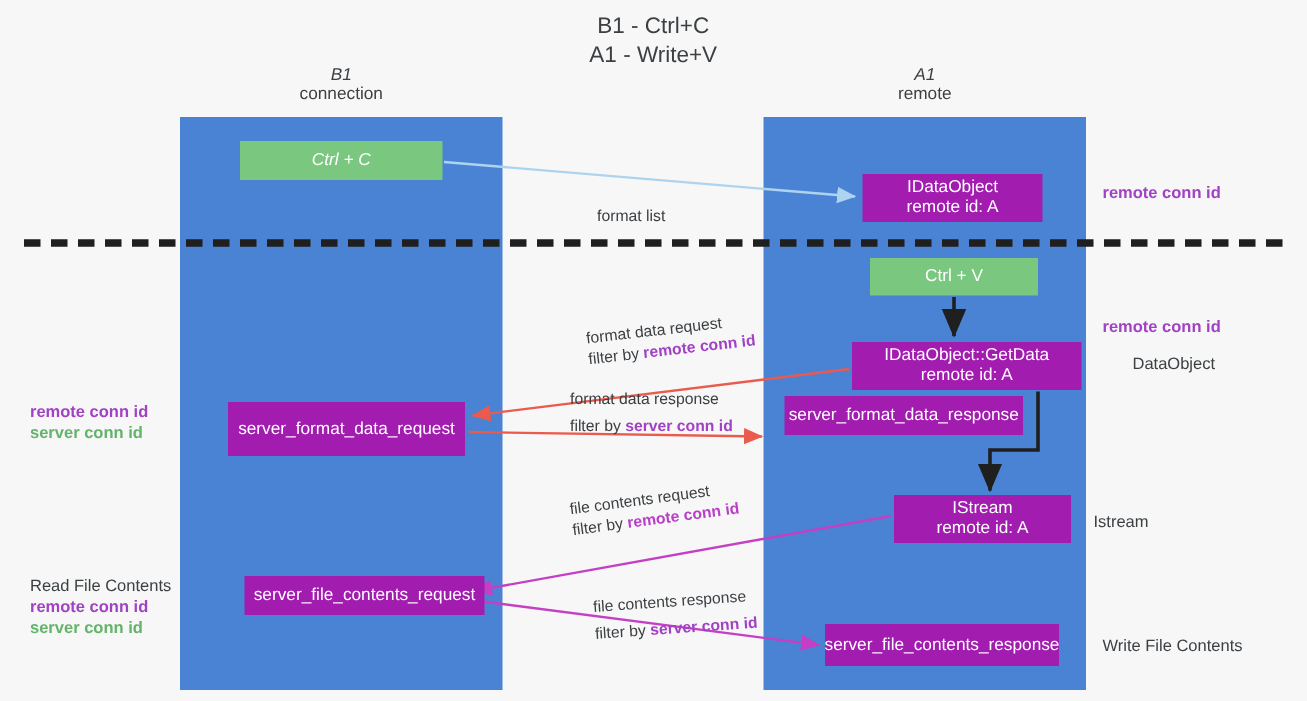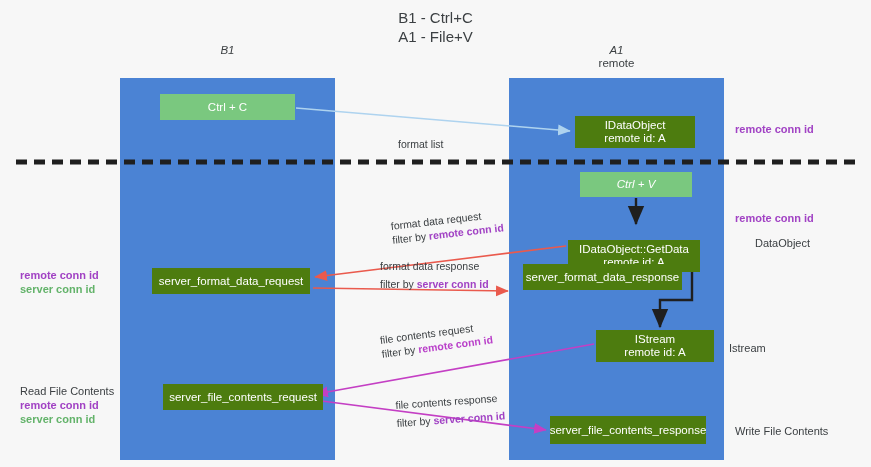--- a/index.html
+++ b/index.html
@@ -35,27 +35,27 @@
   #title span{display:block;}
 
   
   .box{
     position:absolute;
     display:flex;align-items:center;justify-content:center;
     text-align:center;color:#ffffff;font-size:11.5px;line-height:13px;
     box-sizing:border-box;
   }
   .box.green{background:#7ac87f;}
-  .box.orange{background:#4d7c0f;}
-
-  #box-ctrlc{left:160px;top:94px;width:135px;height:26px;}
+  .box.orange{background:#a21caf;}
+
+  #box-ctrlc{left:160px;top:94px;width:135px;height:26px;font-style:italic;}
   #box-idataobject{left:575px;top:116px;width:120px;height:32px;}
-  #box-ctrlv{left:580px;top:172px;width:112px;height:25px;font-style:italic;}
-  #box-getdata{left:568px;top:240px;width:132px;height:32px;}
-  #box-sfdreq{left:152px;top:268px;width:158px;height:26px;}
+  #box-ctrlv{left:580px;top:172px;width:112px;height:25px;}
+  #box-getdata{left:568px;top:228px;width:153px;height:32px;}
+  #box-sfdreq{left:152px;top:268px;width:158px;height:36px;}
   #box-sfdresp{left:512px;top:264px;width:159px;height:26px;margin-left:11px;}
   #box-istream{left:596px;top:330px;width:118px;height:32px;}
   #box-sfcreq{left:163px;top:384px;width:160px;height:26px;}
   #box-sfcresp{left:550px;top:416px;width:156px;height:28px;}
 
   
   .side{position:absolute;font-size:11px;line-height:14px;}
   .side .purple{color:#a142c4;font-weight:bold;}
   .side .green{color:#63b36a;font-weight:bold;}
   .side .plain{color:#3c4043;}
@@ -84,25 +84,26 @@
 
   svg#wires{position:absolute;left:0;top:0;width:871px;height:467px;pointer-events:none;}
 </style>
 </head>
 <body>
 
 <div id="stage">
 
   <div id="title">
     <span>B1 - Ctrl+C</span>
-    <span>A1 - File+V</span>
+    <span>A1 - Write+V</span>
   </div>
 
   <div id="head-b1" class="lane-head">
     <span class="t1">B1</span>
+    <span class="t2">connection</span>
   </div>
   <div id="head-a1" class="lane-head">
     <span class="t1">A1</span>
     <span class="t2">remote</span>
   </div>
 
   <div id="lane-b1" class="lane"></div>
   <div id="lane-a1" class="lane"></div>
 
   <svg id="wires" viewBox="0 0 871 467">

